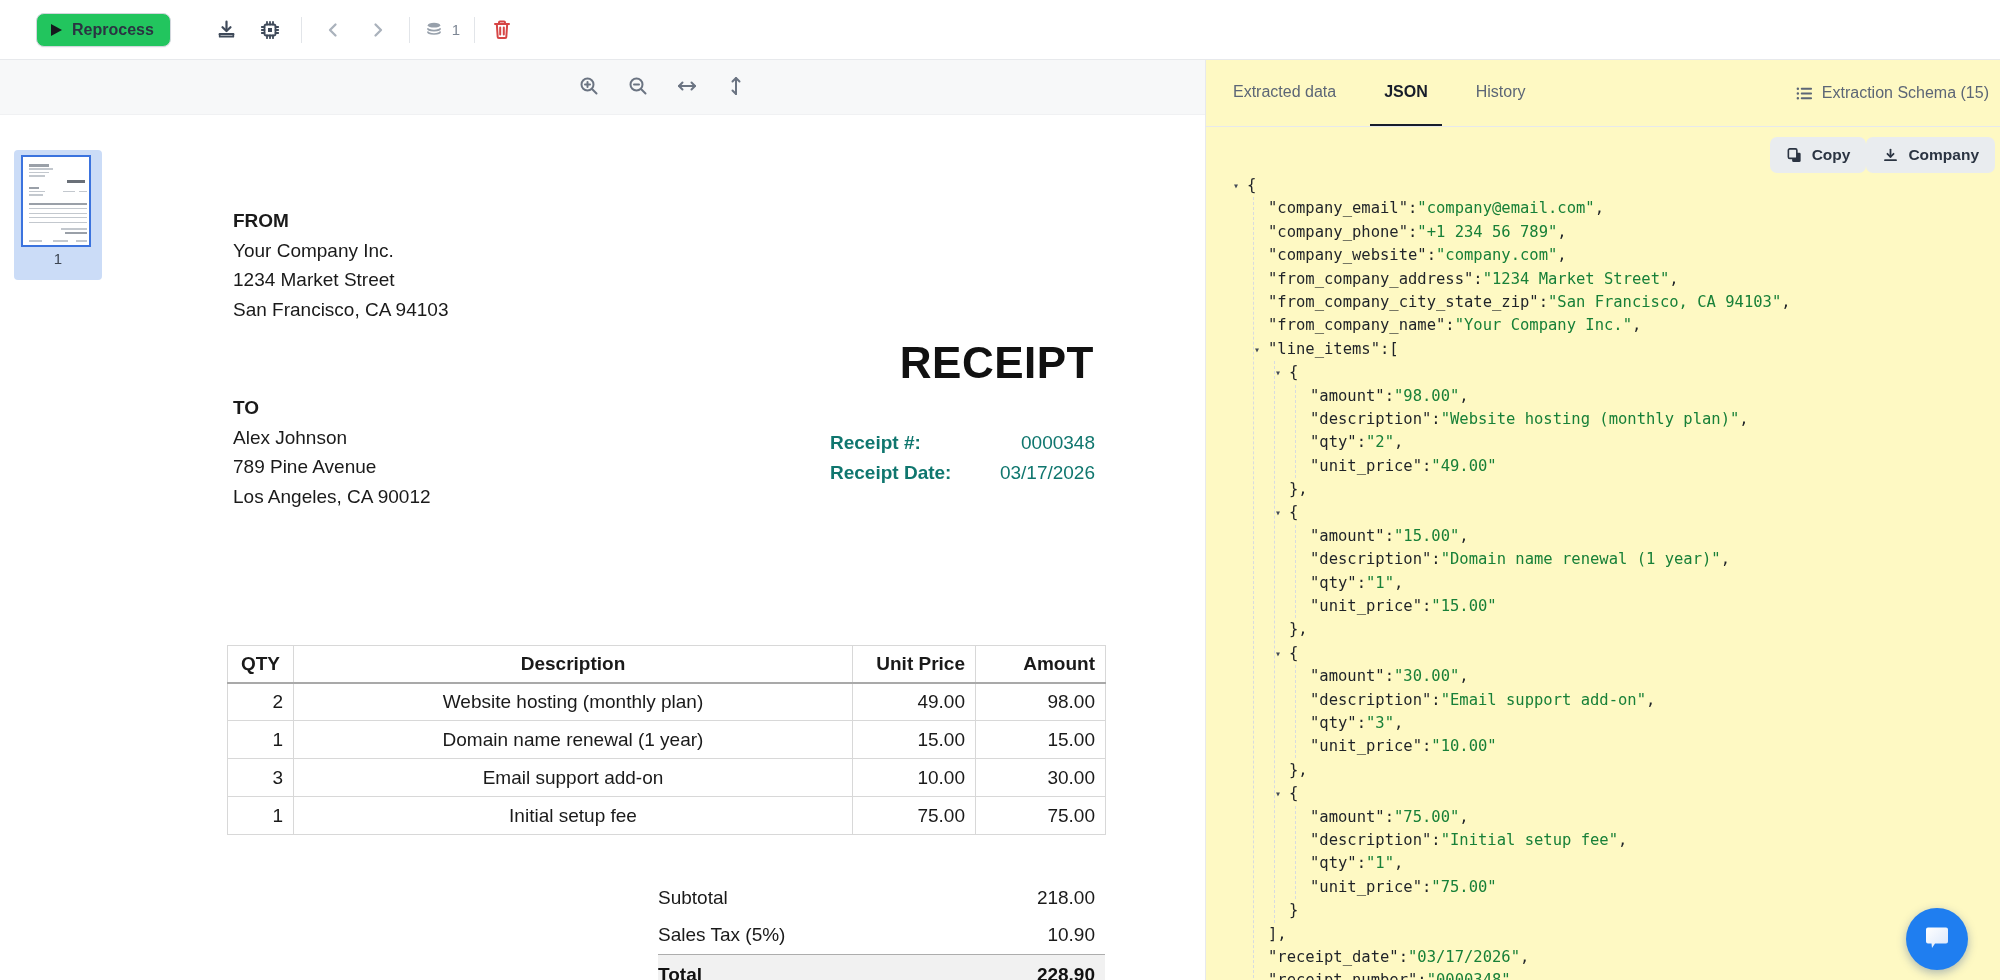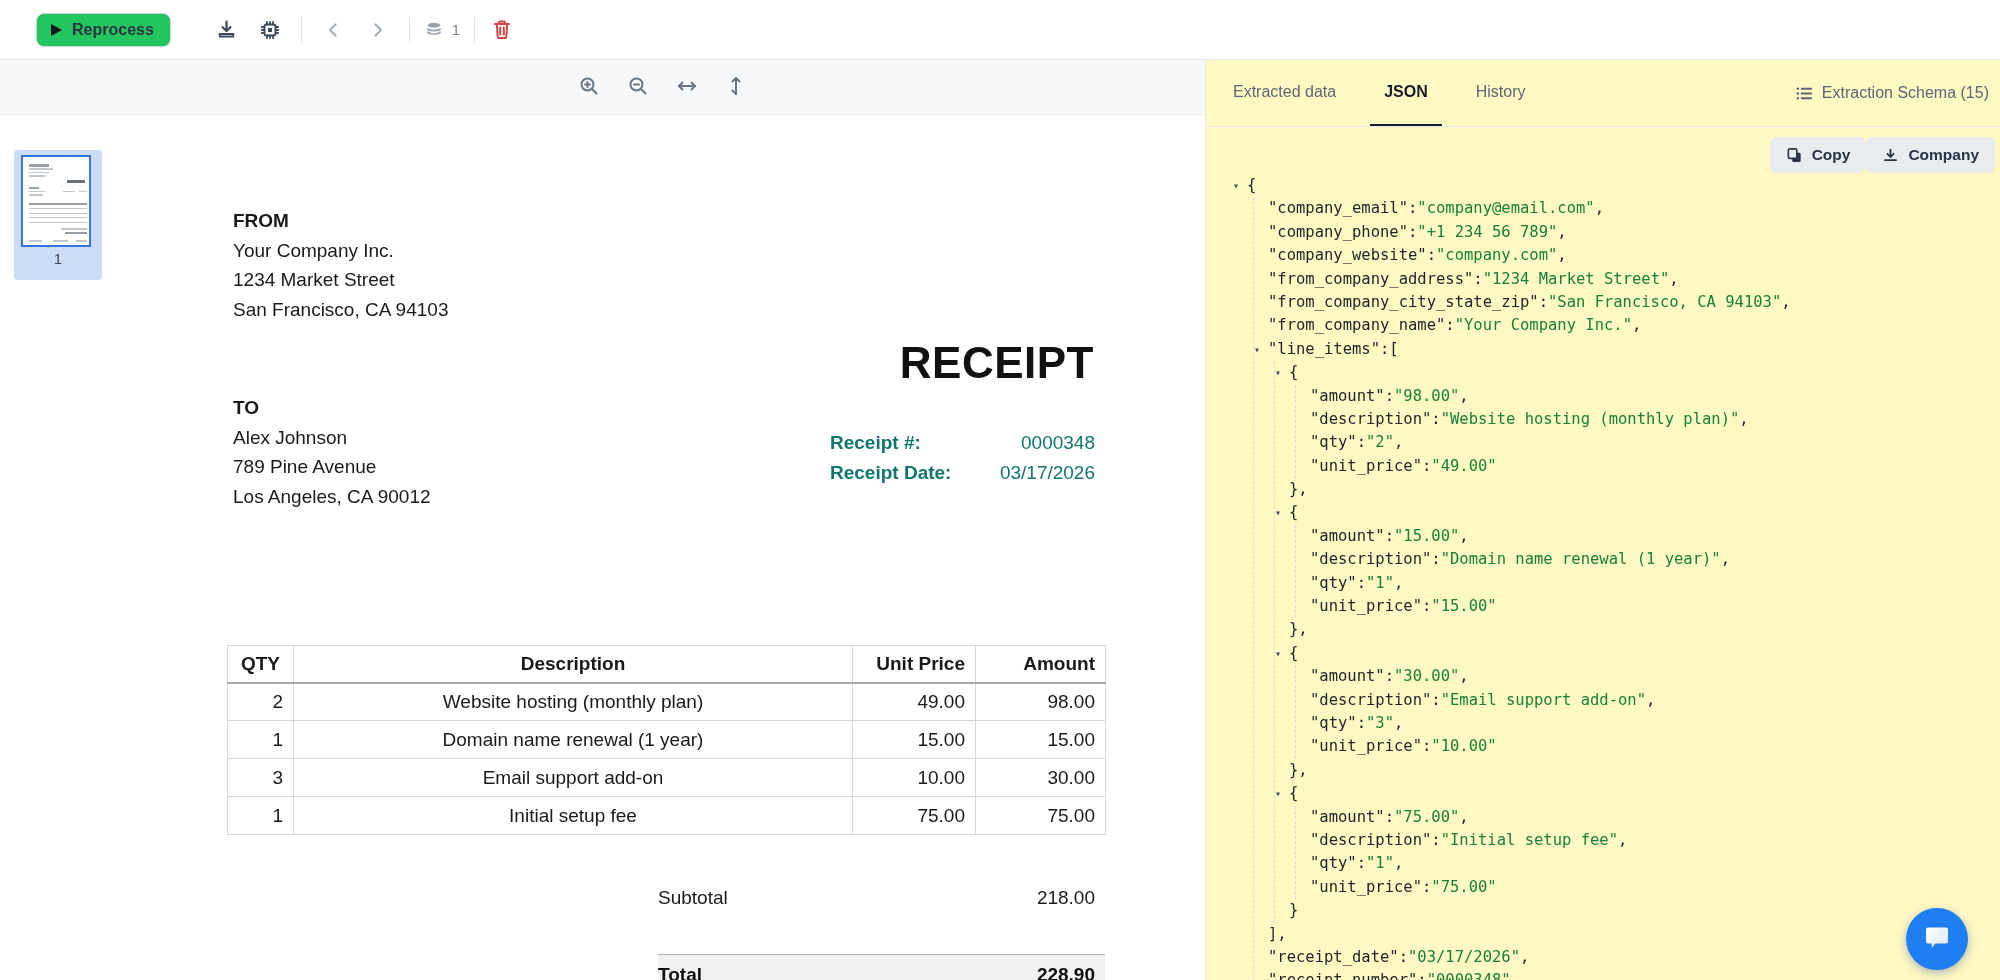--- a/index.html
+++ b/index.html
@@ -253,20 +253,24 @@
             <td class="c-desc">Initial setup fee</td>
             <td class="c-num">75.00</td>
             <td class="c-amt">75.00</td>
           </tr>
         </tbody>
     </table>
 
     <div class="totals-row" style="top:827px">
       <span>Subtotal</span>
       <span>218.00</span>
+    </div>
+    <div class="totals-row" style="top:864px">
+      <span>Sales Tax (5%)</span>
+      <span>10.90</span>
     </div>
     <div class="total-band">
       <div class="totals-inner">
         <span>Total</span>
         <span>228.90</span>
       </div>
     </div>
   </div>
 
   <div class="panel">

